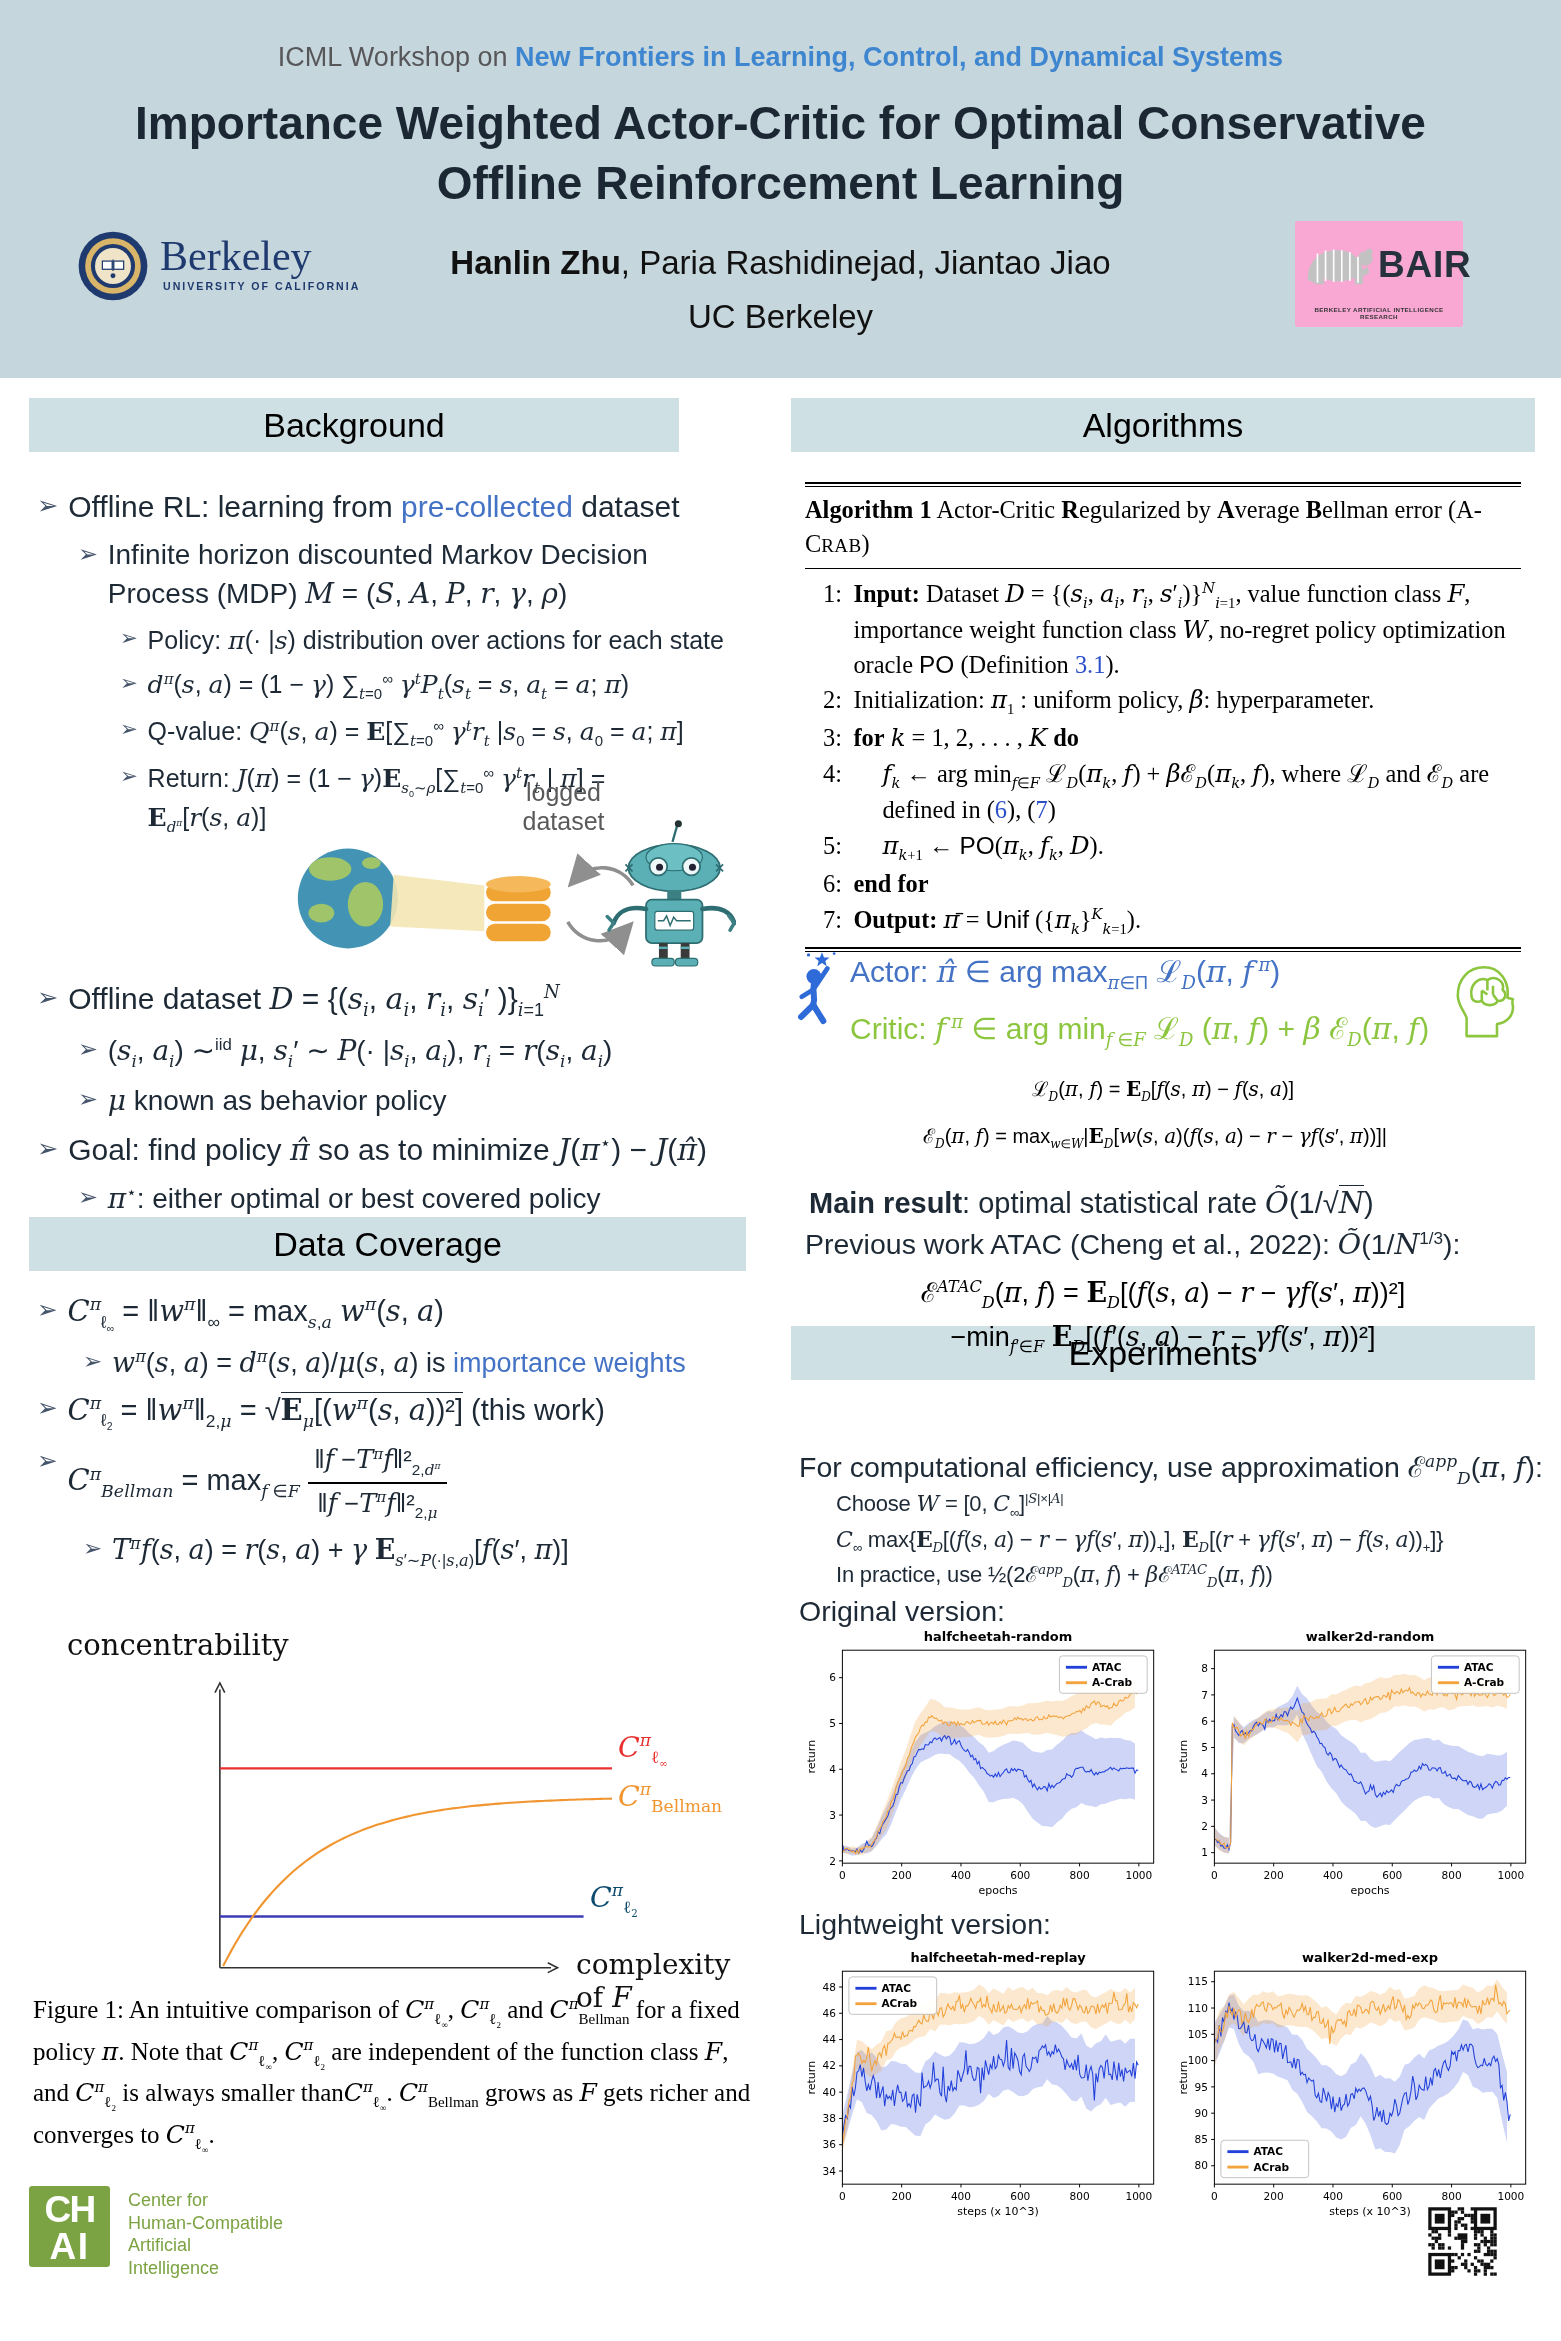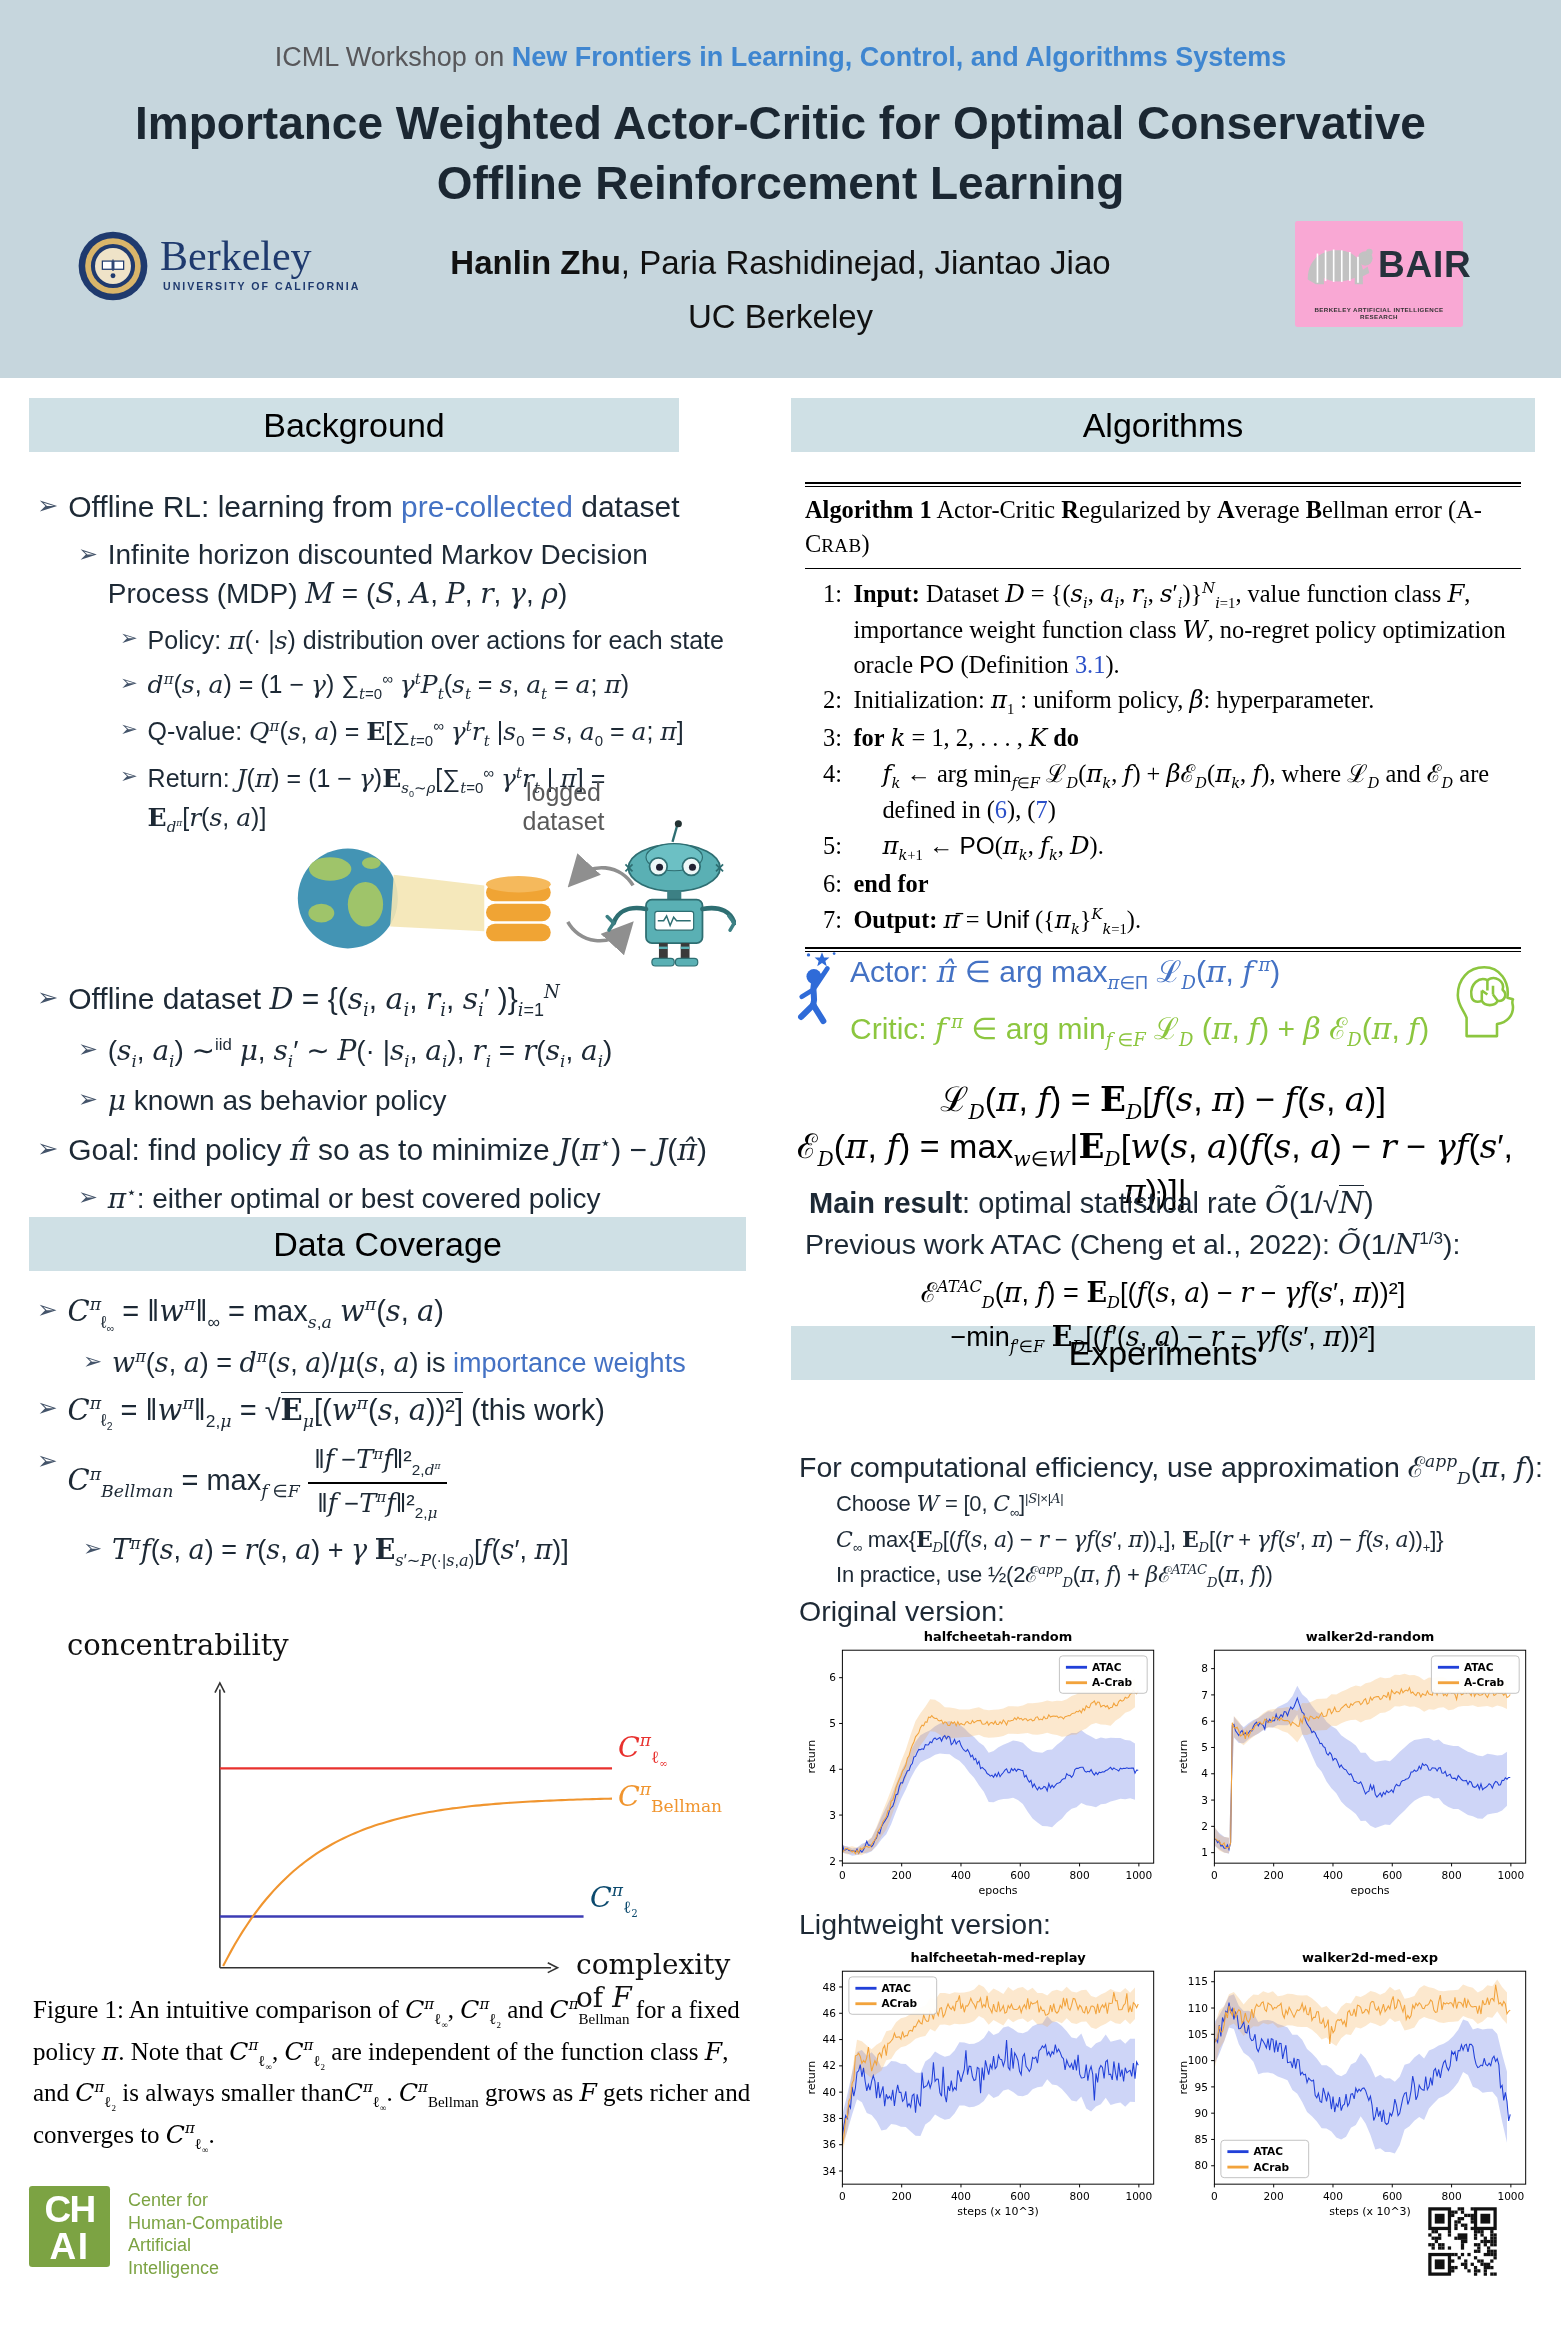--- a/index.html
+++ b/index.html
@@ -85,21 +85,21 @@
   #alg-title{font-size:24.4px;}
   .algline{display:flex;margin-bottom:1.6px;}
   .algline .num{flex:none;width:37px;text-align:right;margin-right:11.4px;color:#000;}
   .algline .txt{flex:1;}
   .algline .ind1{padding-left:29px;}
 
   #actor-row{left:850px;top:950px;width:618px;font-size:30px;color:#4472c4;}
   #critic-row{left:850px;top:1007px;width:667px;font-size:30px;color:#8cc63f;}
   #actor-icon{left:795px;top:943px;}
   #brain-icon{left:1449px;top:958px;}
-  .ceq{width:744px;text-align:center;font-size:34px;color:#000;}
+  .ceq{width:744px;text-align:center;font-size:20px;color:#000;}
   #eq1{left:791px;top:1075px;}
   #eq2{left:783px;top:1122px;}
   #main-result{left:809px;top:1186px;font-size:29px;}
   #prev-work{left:805px;top:1228px;font-size:28.5px;}
   #atac-eq1{left:791px;top:1273px;font-size:27px;}
   #atac-eq2{left:791px;top:1321px;font-size:27px;}
 
   
   #exp-intro{left:799px;top:1447px;font-size:28.5px;}
   .expsub{left:836px;width:699px;font-size:22px;letter-spacing:-0.2px;}
@@ -114,21 +114,21 @@
   #chart2{left:805px;top:1950px;}
   #chart3{left:1177px;top:1950px;}
   #qr{left:1425px;top:2204px;}
 </style>
 </head>
 <body>
 
 <div id="poster">
 
   <div id="band" class="abs"></div>
-  <div id="workshop" class="abs"><span>ICML Workshop on </span><b>New Frontiers in Learning, Control, and Algorithms Systems</b></div>
+  <div id="workshop" class="abs"><span>ICML Workshop on </span><b>New Frontiers in Learning, Control, and Dynamical Systems</b></div>
   <div id="title1" class="abs">Importance Weighted Actor-Critic for Optimal Conservative</div>
   <div id="title2" class="abs">Offline Reinforcement Learning</div>
   <div id="authors" class="abs"><b>Hanlin Zhu</b>, Paria Rashidinejad, Jiantao Jiao</div>
   <div id="affil" class="abs">UC Berkeley</div>
 
   <div id="berkeley" class="abs">
     <svg width="72" height="72" viewBox="0 0 88 88">
       <circle cx="44" cy="44" r="42" fill="#1f3a6e"></circle>
       <circle cx="44" cy="44" r="34" fill="#d9b56a"></circle>
       <circle cx="44" cy="44" r="27" fill="#1f3a6e"></circle>

